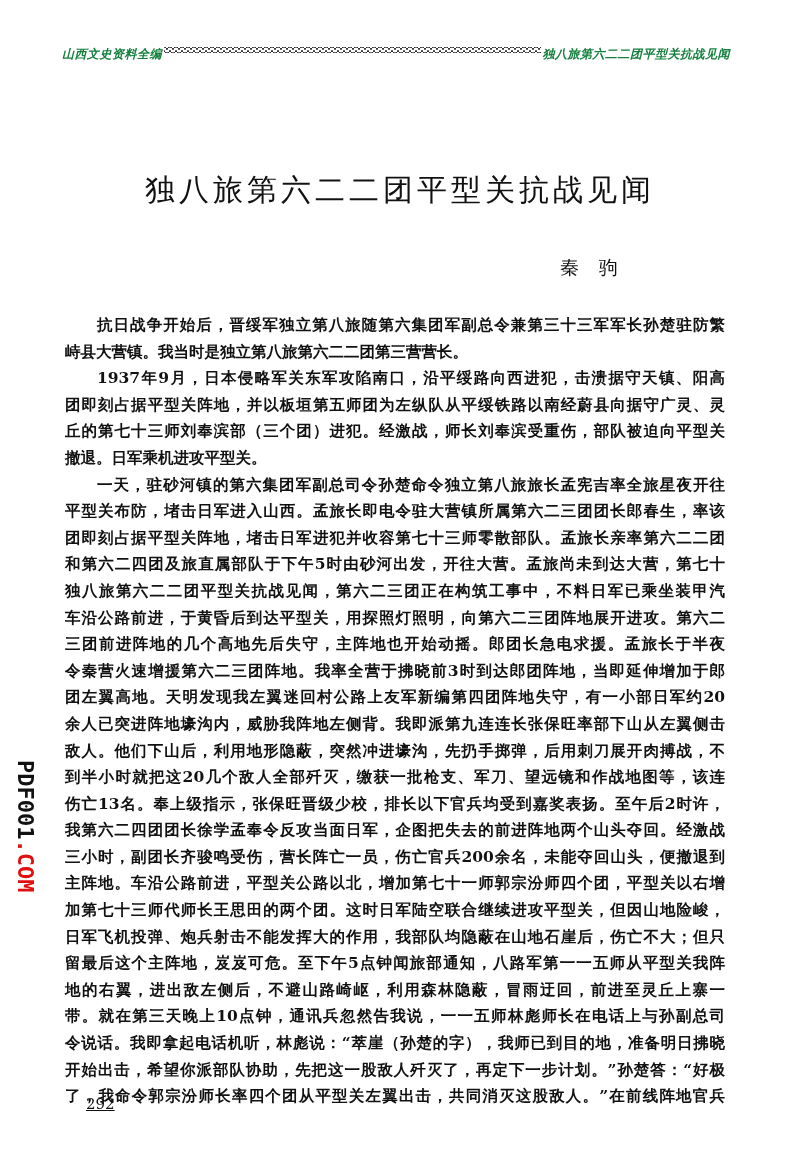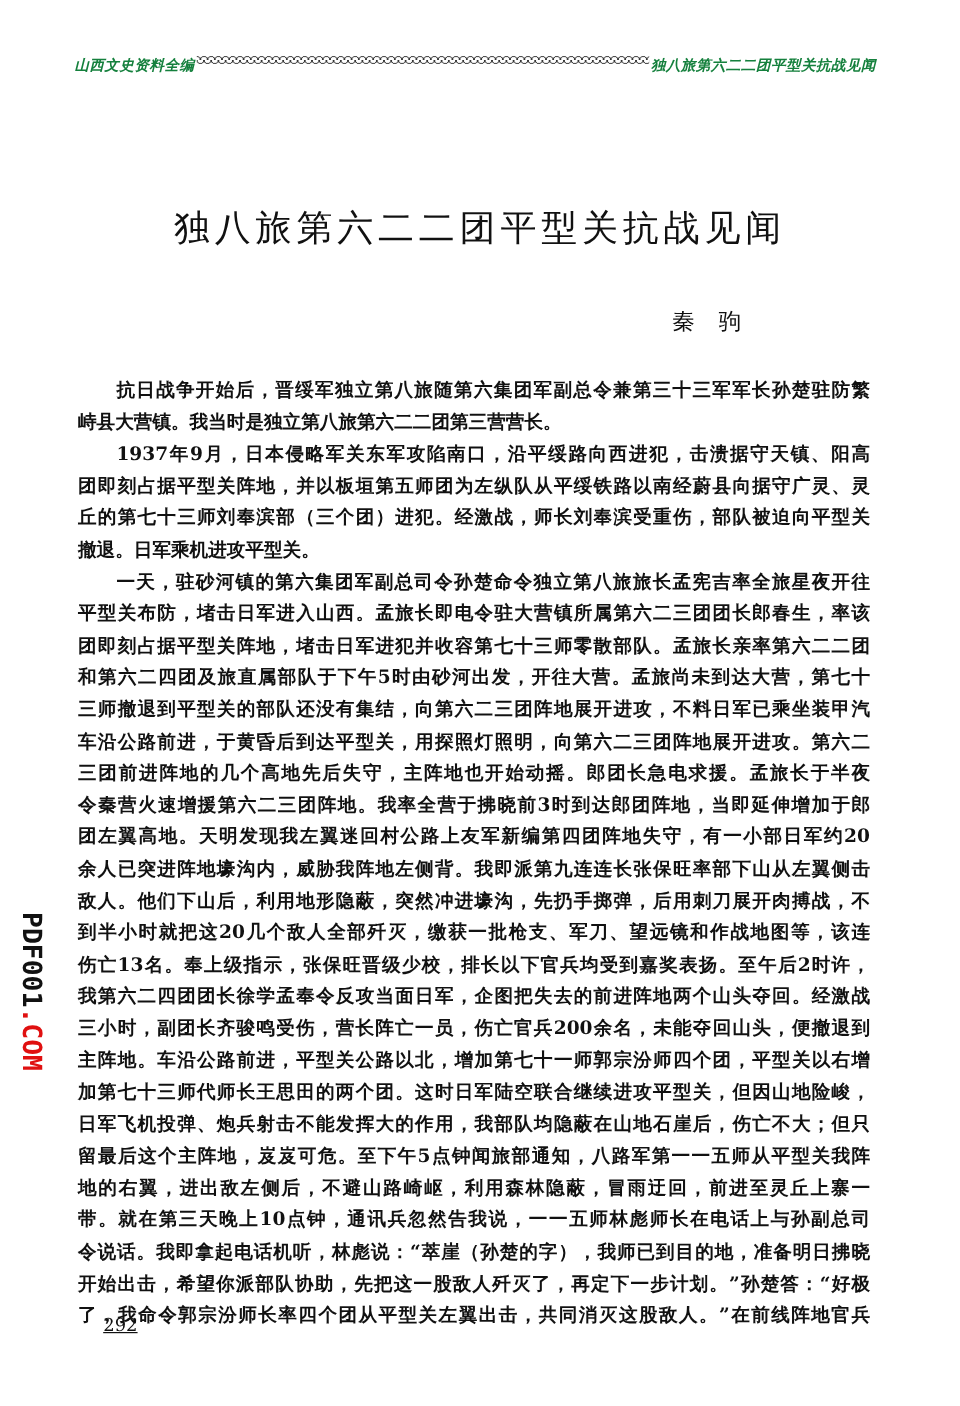--- a/index.html
+++ b/index.html
@@ -62,21 +62,21 @@
     <div class="line indent">抗日战争开始后，晋绥军独立第八旅随第六集团军副总令兼第三十三军军长孙楚驻防繁</div>
     <div class="line last">峙县大营镇。我当时是独立第八旅第六二二团第三营营长。</div>
     <div class="line indent">1937年9月，日本侵略军关东军攻陷南口，沿平绥路向西进犯，击溃据守天镇、阳高</div>
     <div class="line">团即刻占据平型关阵地，并以板垣第五师团为左纵队从平绥铁路以南经蔚县向据守广灵、灵</div>
     <div class="line">丘的第七十三师刘奉滨部（三个团）进犯。经激战，师长刘奉滨受重伤，部队被迫向平型关</div>
     <div class="line last">撤退。日军乘机进攻平型关。</div>
     <div class="line indent">一天，驻砂河镇的第六集团军副总司令孙楚命令独立第八旅旅长孟宪吉率全旅星夜开往</div>
     <div class="line">平型关布防，堵击日军进入山西。孟旅长即电令驻大营镇所属第六二三团团长郎春生，率该</div>
     <div class="line">团即刻占据平型关阵地，堵击日军进犯并收容第七十三师零散部队。孟旅长亲率第六二二团</div>
     <div class="line">和第六二四团及旅直属部队于下午5时由砂河出发，开往大营。孟旅尚未到达大营，第七十</div>
-    <div class="line">三师撤退到平型关的部队还没有集结，向第六二三团阵地展开进攻，不料日军已乘坐装甲汽</div>
+    <div class="line">独八旅第六二二团平型关抗战见闻，第六二三团正在构筑工事中，不料日军已乘坐装甲汽</div>
     <div class="line">车沿公路前进，于黄昏后到达平型关，用探照灯照明，向第六二三团阵地展开进攻。第六二</div>
     <div class="line">三团前进阵地的几个高地先后失守，主阵地也开始动摇。郎团长急电求援。孟旅长于半夜</div>
     <div class="line">令秦营火速增援第六二三团阵地。我率全营于拂晓前3时到达郎团阵地，当即延伸增加于郎</div>
     <div class="line">团左翼高地。天明发现我左翼迷回村公路上友军新编第四团阵地失守，有一小部日军约20</div>
     <div class="line">余人已突进阵地壕沟内，威胁我阵地左侧背。我即派第九连连长张保旺率部下山从左翼侧击</div>
     <div class="line">敌人。他们下山后，利用地形隐蔽，突然冲进壕沟，先扔手掷弹，后用刺刀展开肉搏战，不</div>
     <div class="line">到半小时就把这20几个敌人全部歼灭，缴获一批枪支、军刀、望远镜和作战地图等，该连</div>
     <div class="line">伤亡13名。奉上级指示，张保旺晋级少校，排长以下官兵均受到嘉奖表扬。至午后2时许，</div>
     <div class="line">我第六二四团团长徐学孟奉令反攻当面日军，企图把失去的前进阵地两个山头夺回。经激战</div>
     <div class="line">三小时，副团长齐骏鸣受伤，营长阵亡一员，伤亡官兵200余名，未能夺回山头，便撤退到</div>

